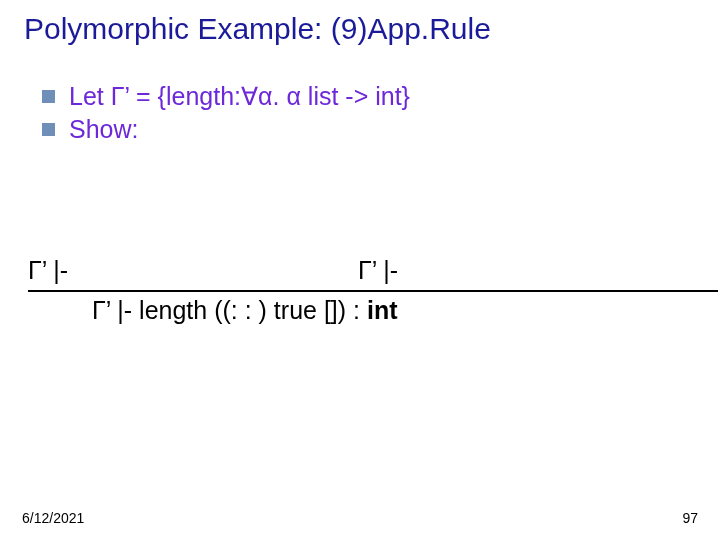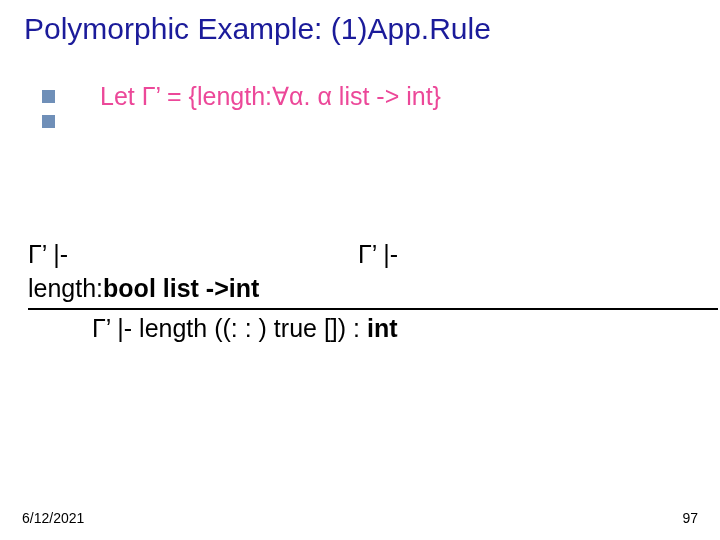--- a/index.html
+++ b/index.html
@@ -35,22 +35,21 @@
   }
   .bullet-icon {
     width: 13px;
     height: 13px;
     background: #6f8fb8;
     margin-right: 14px;
     flex: 0 0 auto;
   }
   .bullet-text {
     font-size: 25px;
-    color: #ec4899;
-    margin-left: 31px;
+    color: #6d28d9;
   }
   .derivation {
     margin-left: 8px;
     margin-right: 8px;
   }
   .premise-row {
     display: flex;
     font-size: 25px;
     color: #000;
     line-height: 1.35;
@@ -85,39 +84,37 @@
     font-size: 14px;
     color: #000;
     gap: 39px;
   }
 </style>
 </head>
 <body>
 
 <div class="slide">
 
-  <h1 class="title">Polymorphic Example: (1)App.Rule</h1>
+  <h1 class="title">Polymorphic Example: (9)App.Rule</h1>
 
   <div class="bullets">
     <div class="bullet-row">
       <span class="bullet-icon"></span>
       <span class="bullet-text">Let Γ’ = {length:∀α. α list -&gt; int}</span>
     </div>
     <div class="bullet-row">
       <span class="bullet-icon"></span>
+      <span class="bullet-text">Show:</span>
     </div>
   </div>
 
   <div class="derivation">
     <div class="premise-row">
       <div class="prem-left">
         <div>Γ’ |-</div>
-        <div>
-          <span>length:</span><span class="bold">bool list -&gt;int</span>
-        </div>
       </div>
       <div class="prem-right">
         <div>Γ’ |-</div>
       </div>
     </div>
     <hr class="hr">
     <div class="conclusion">
       <span>Γ’ |- length ((: : ) true []) :</span><span class="bold"> int</span>
     </div>
   </div>

